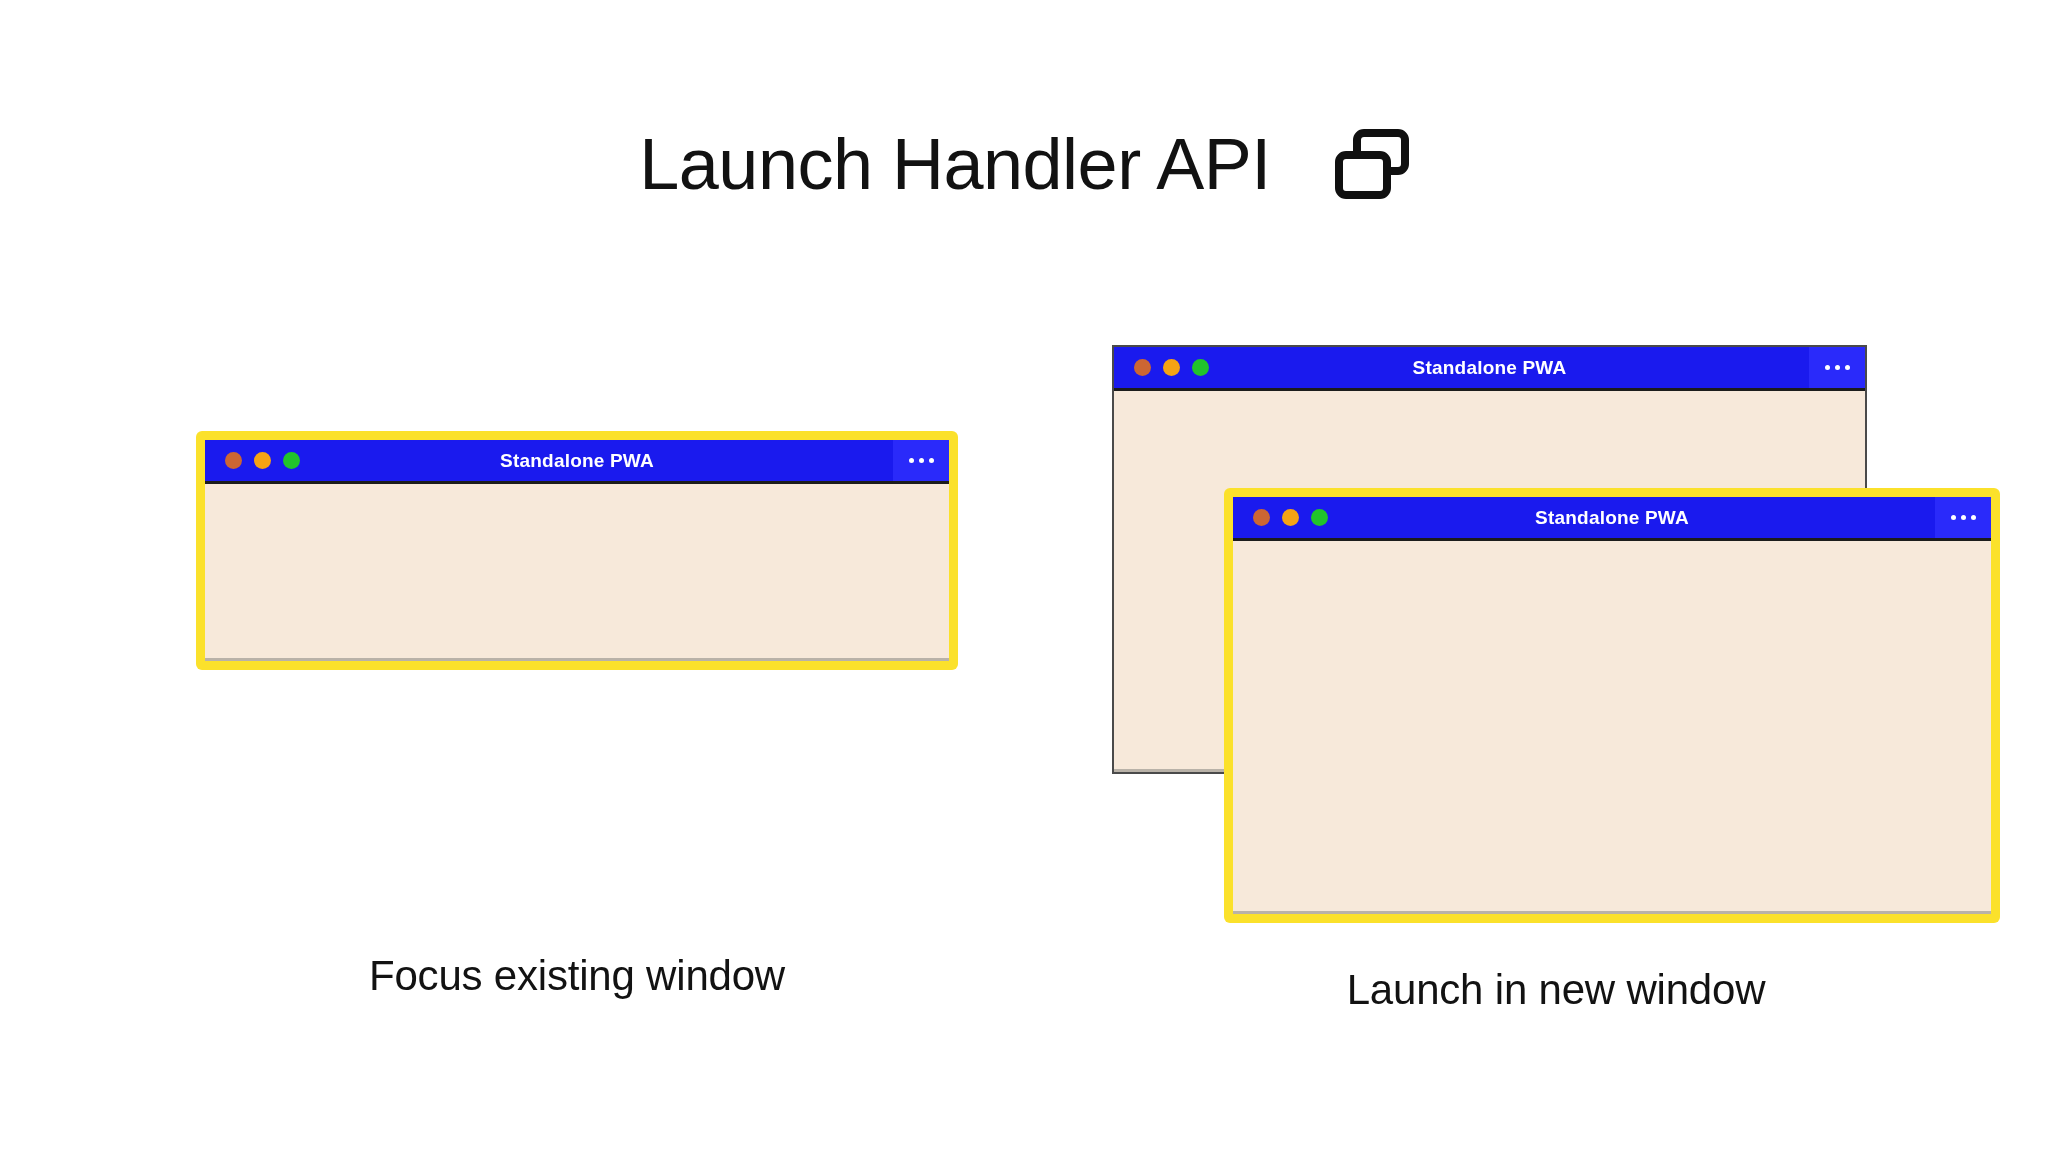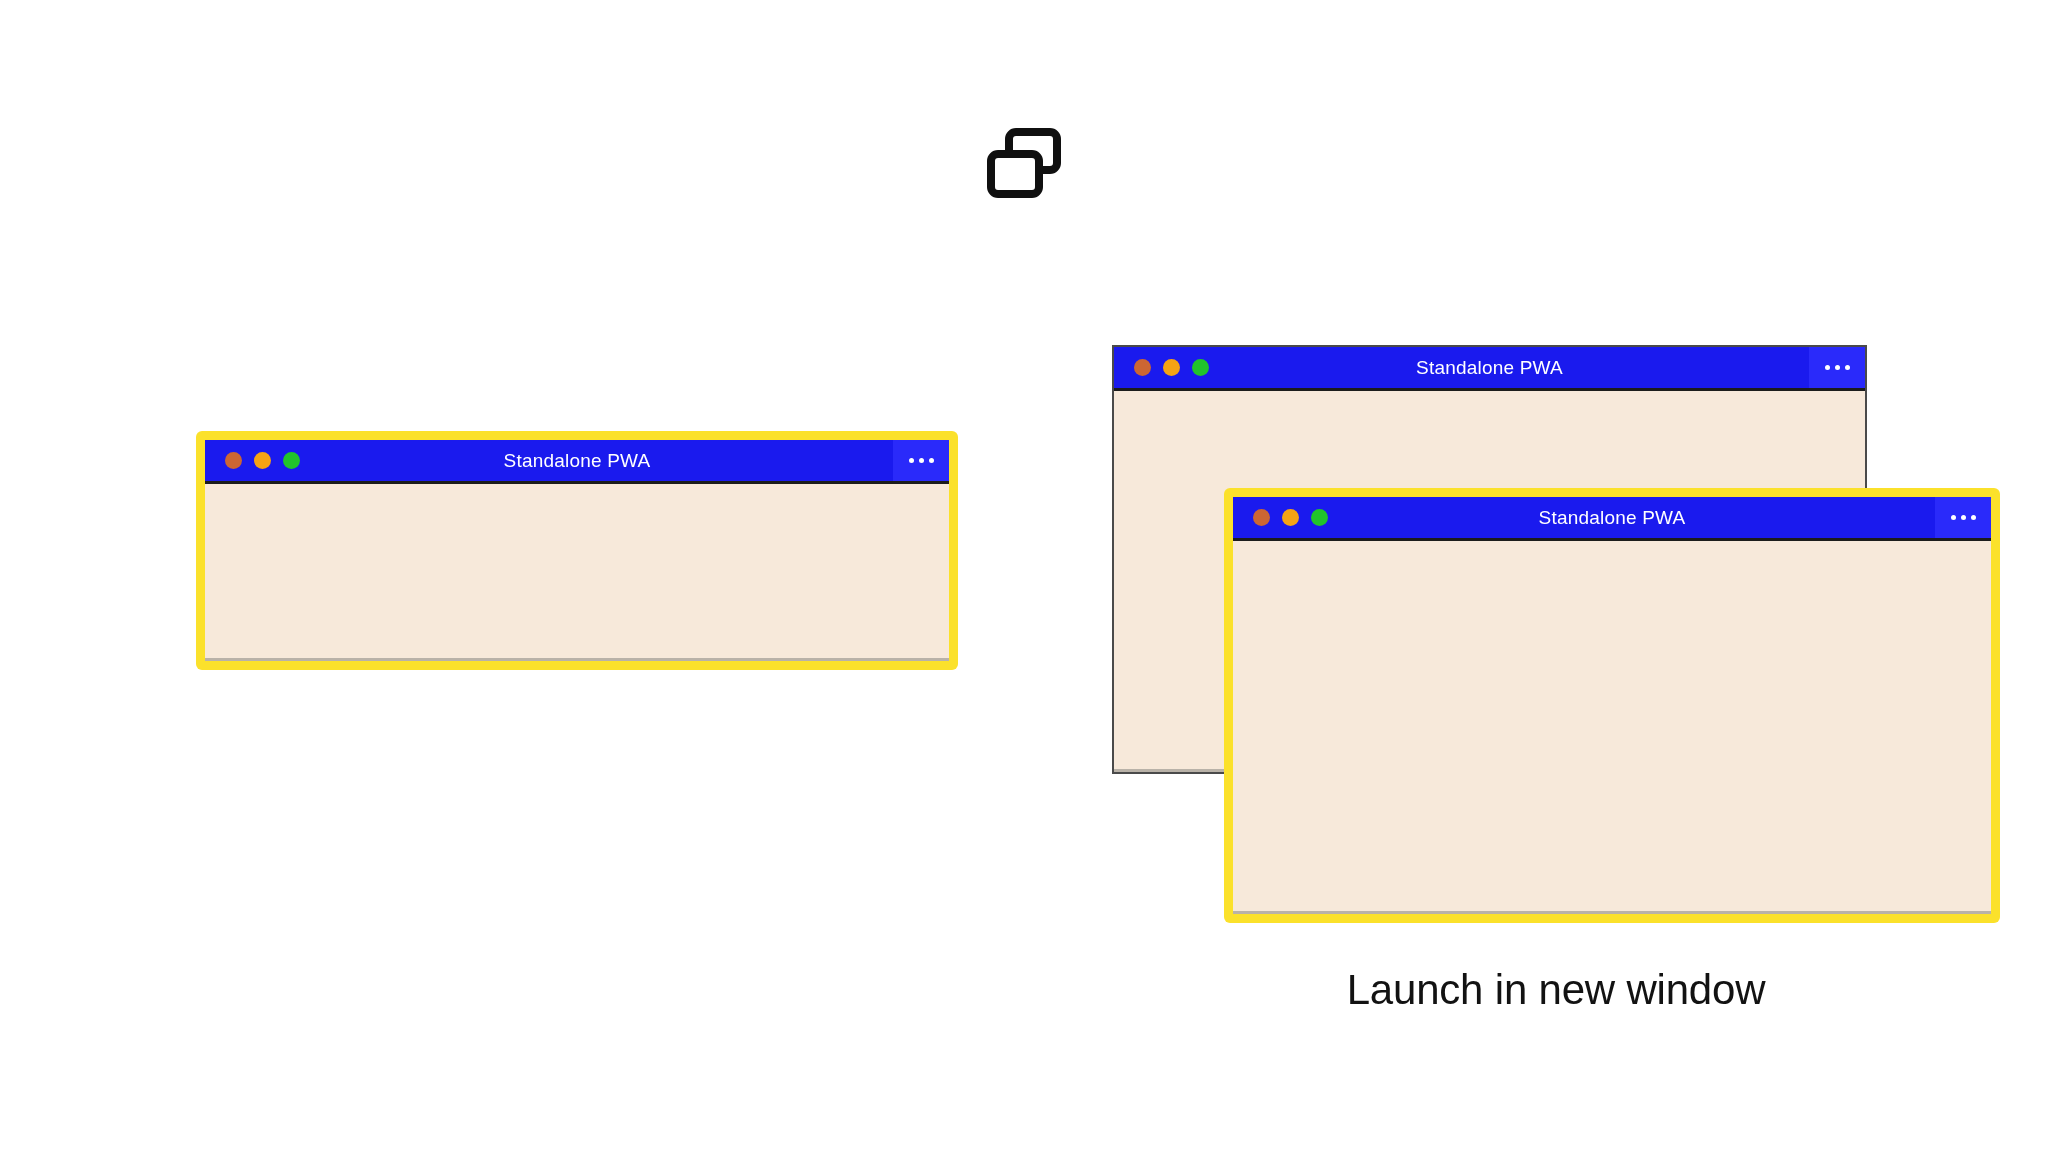--- a/index.html
+++ b/index.html
@@ -108,21 +108,21 @@
   .win-title {
     position: absolute;
     left: 0;
     right: 0;
     top: 0;
     bottom: 0;
     display: flex;
     align-items: center;
     justify-content: center;
     font-size: 19px;
-    font-weight: 400;
+    font-weight: 700;
     color: #ffffff;
     letter-spacing: 0.2px;
     pointer-events: none;
     z-index: 1;
   }
 
   .menu-btn {
     position: absolute;
     right: 0;
     top: 0;
@@ -168,20 +168,21 @@
   }
   #caption-focus { left: 196px;  top: 952px; width: 762px; }
   #caption-new   { left: 1112px; top: 952px; width: 888px; margin-top: 14px; }
 </style>
 </head>
 <body>
 
 <div id="stage">
 
   <div class="title-row">
+    <div class="page-title">Launch Handler API</div>
 
     <svg class="title-icon" viewBox="0 0 74 70">
 
       <rect x="22" y="4" width="48" height="38" rx="7" ry="7" fill="none" stroke="#101010" stroke-width="8"></rect>
 
       <rect x="4" y="26" width="48" height="40" rx="7" ry="7" fill="#ffffff" stroke="#101010" stroke-width="8"></rect>
     </svg>
   </div>
 
   <div class="win highlight" id="win-focus">
@@ -196,20 +197,21 @@
         <div class="menu-btn">
           <i></i>
           <i></i>
           <i></i>
         </div>
       </div>
       <div class="win-body"></div>
     </div>
   </div>
 
+  <div class="caption" id="caption-focus">Focus existing window</div>
 
   <div class="win plain" id="win-new-back">
     <div class="win-inner">
       <div class="titlebar">
         <div class="traffic-lights">
           <span class="dot close"></span>
           <span class="dot min"></span>
           <span class="dot max"></span>
         </div>
         <div class="win-title">Standalone PWA</div>

